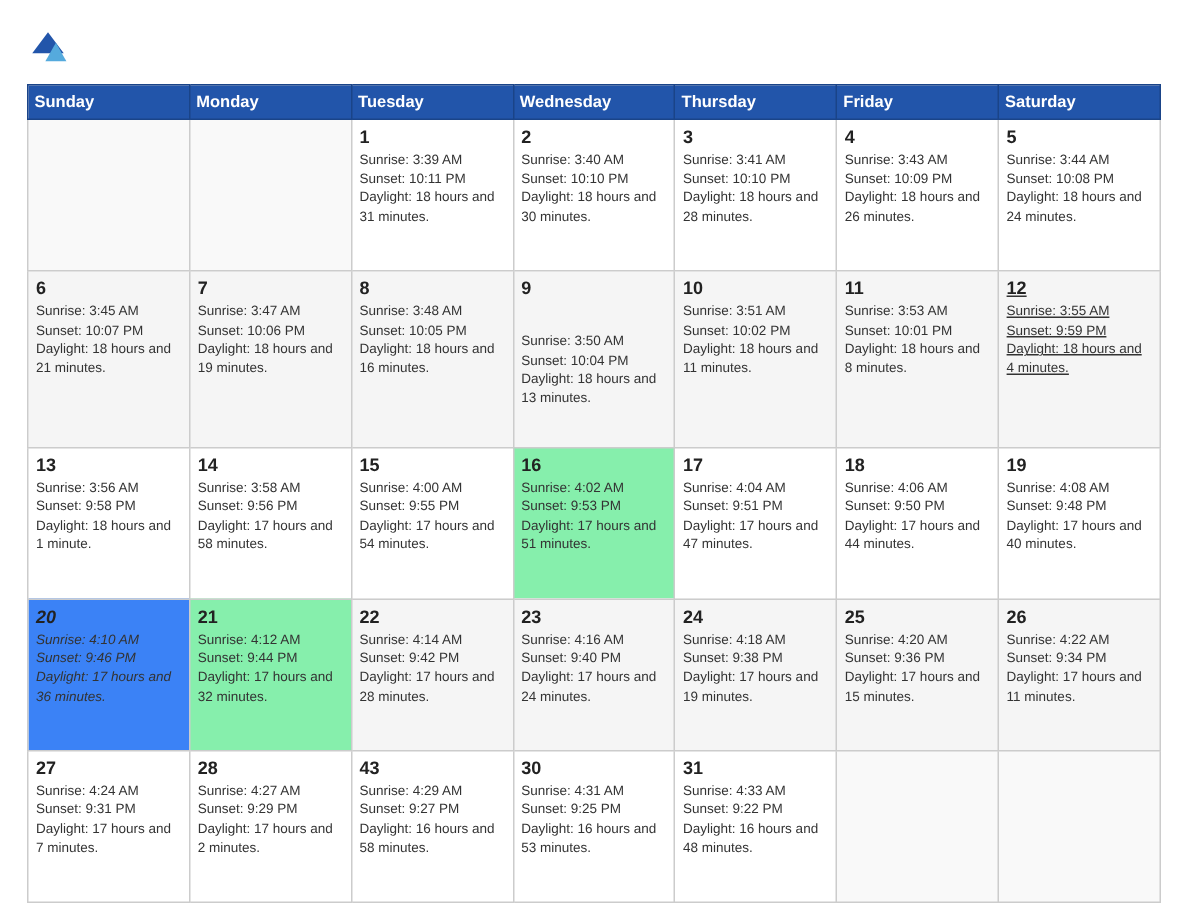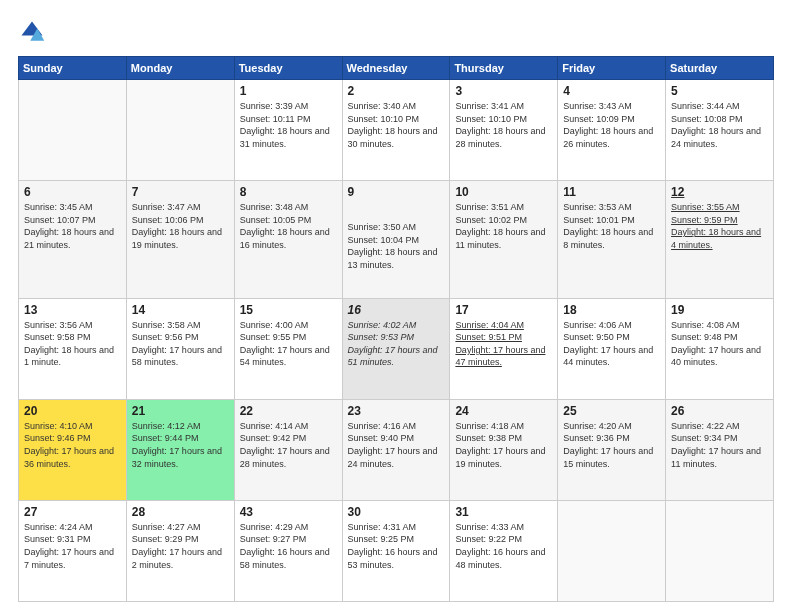--- a/index.html
+++ b/index.html
@@ -228,47 +228,47 @@
             <div class="day-info" style="white-space: pre-line;">Sunrise: 3:58 AM
 Sunset: 9:56 PM
 Daylight: 17 hours and 58 minutes.</div>
           </td>
           <td style="background: rgb(255, 255, 255);">
             <span class="day-num">15</span>
             <div class="day-info" style="white-space: pre-line;">Sunrise: 4:00 AM
 Sunset: 9:55 PM
 Daylight: 17 hours and 54 minutes.</div>
           </td>
-          <td style="background: #e5e5e5; font-style: italic;">
+          <td style="background: #86efac;">
             <span class="day-num">16</span>
             <div class="day-info" style="white-space: pre-line;">Sunrise: 4:02 AM
 Sunset: 9:53 PM
 Daylight: 17 hours and 51 minutes.</div>
           </td>
           <td style="background: rgb(255, 255, 255);">
             <span class="day-num">17</span>
-            <div class="day-info" style="white-space: pre-line; text-decoration: underline;">Sunrise: 4:04 AM
+            <div class="day-info" style="white-space: pre-line;">Sunrise: 4:04 AM
 Sunset: 9:51 PM
 Daylight: 17 hours and 47 minutes.</div>
           </td>
           <td style="background: rgb(255, 255, 255);">
             <span class="day-num">18</span>
             <div class="day-info" style="white-space: pre-line;">Sunrise: 4:06 AM
 Sunset: 9:50 PM
 Daylight: 17 hours and 44 minutes.</div>
           </td>
           <td style="background: rgb(255, 255, 255);">
             <span class="day-num">19</span>
             <div class="day-info" style="white-space: pre-line;">Sunrise: 4:08 AM
 Sunset: 9:48 PM
 Daylight: 17 hours and 40 minutes.</div>
           </td>
         </tr>
         <tr>
-          <td style="background: #fde047;">
+          <td style="background: #3b82f6; font-style: italic;">
             <span class="day-num">20</span>
             <div class="day-info" style="white-space: pre-line;">Sunrise: 4:10 AM
 Sunset: 9:46 PM
 Daylight: 17 hours and 36 minutes.</div>
           </td>
           <td style="background: #86efac;">
             <span class="day-num">21</span>
             <div class="day-info" style="white-space: pre-line;">Sunrise: 4:12 AM
 Sunset: 9:44 PM
 Daylight: 17 hours and 32 minutes.</div>

